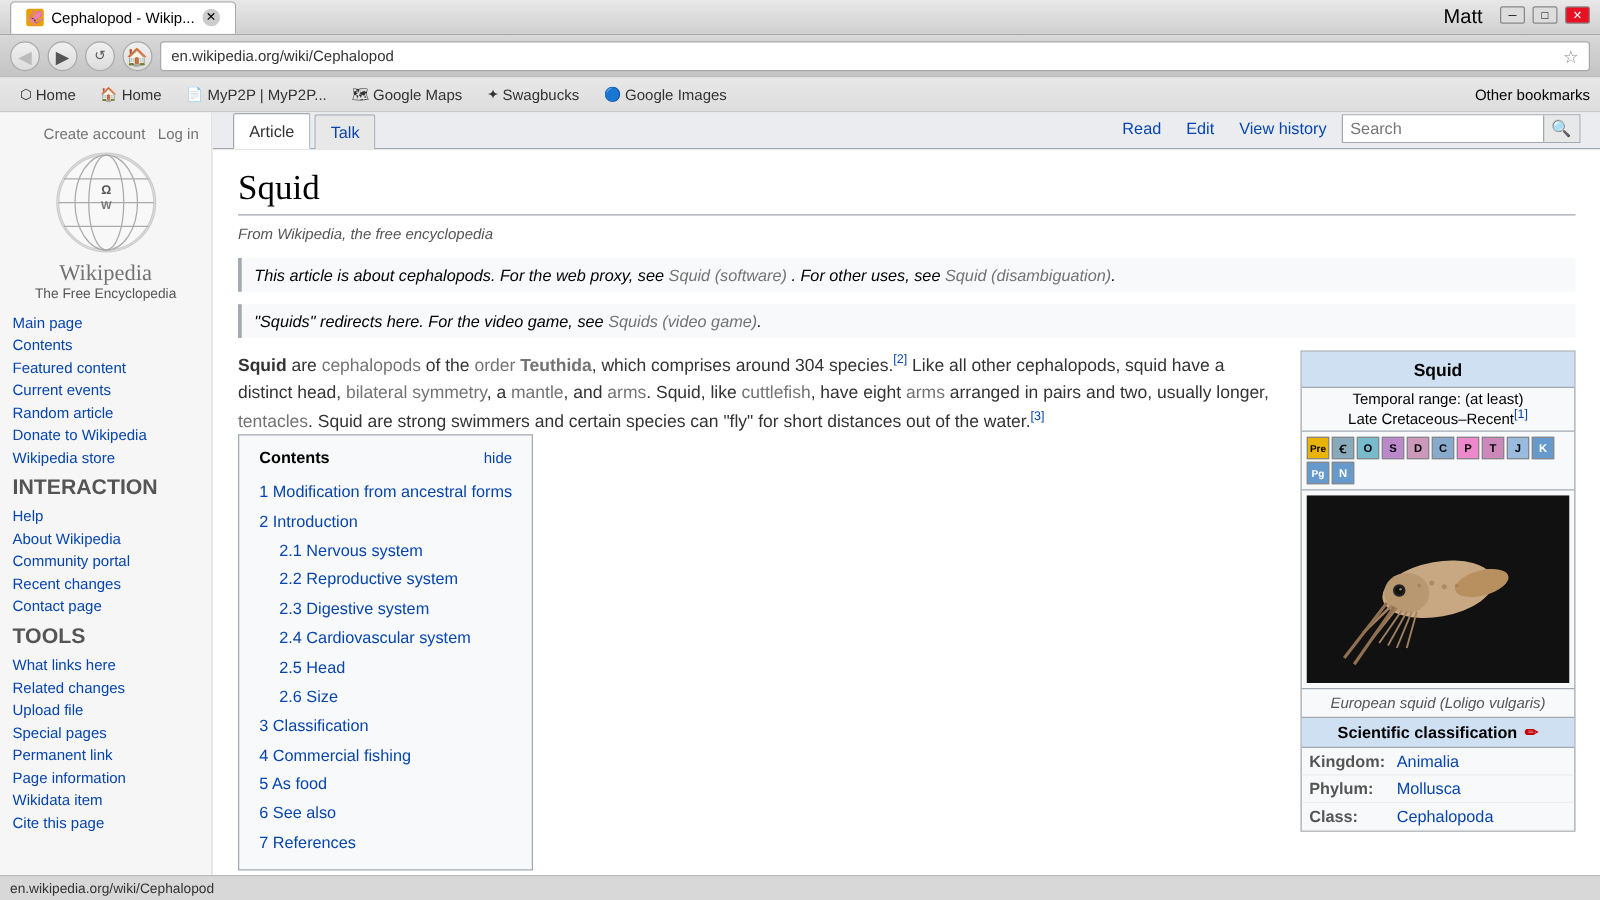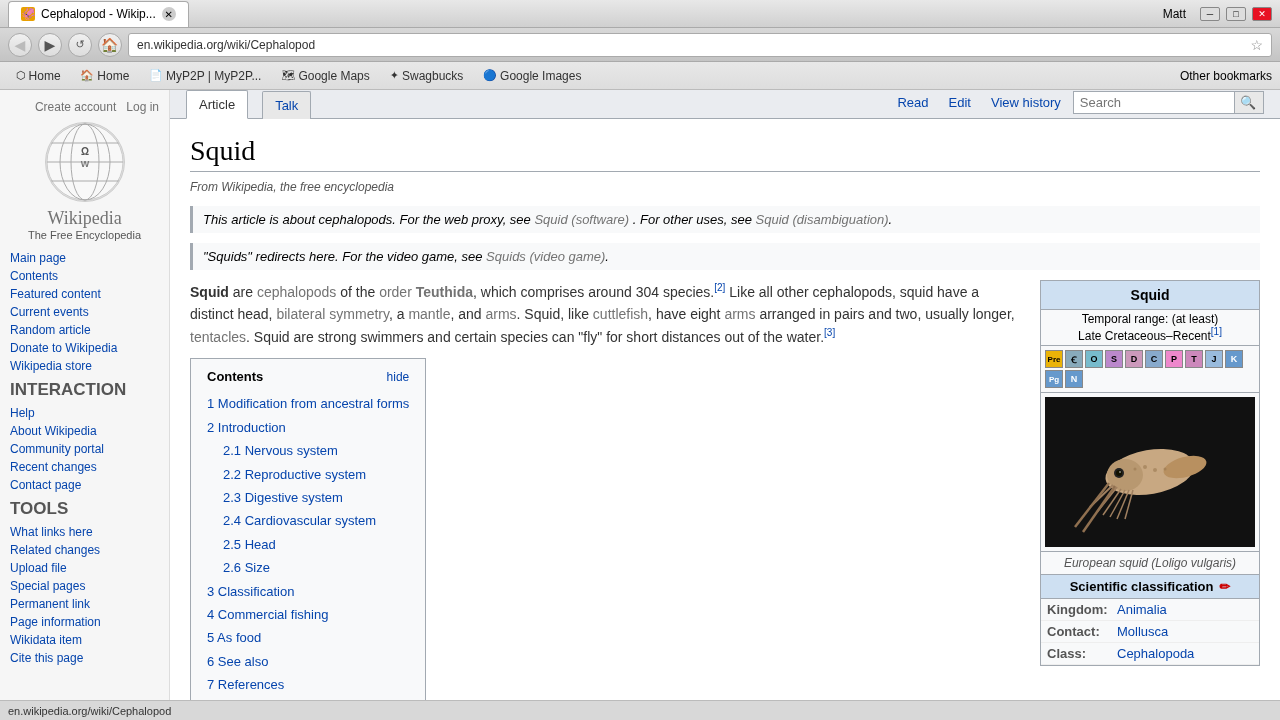--- a/index.html
+++ b/index.html
@@ -26,21 +26,21 @@
       display: flex;
       align-items: center;
       gap: 6px;
       height: 26px;
     }
     .tab-favicon { width: 14px; height: 14px; background: #e8a000; border-radius: 2px; display: inline-block; }
     .tab-close { width: 14px; height: 14px; background: #ccc; border-radius: 50%; display: flex; align-items: center; justify-content: center; font-size: 10px; cursor: pointer; }
     .titlebar-right { display: flex; gap: 6px; }
     .win-btn { width: 20px; height: 14px; border: 1px solid #888; border-radius: 2px; font-size: 9px; display: flex; align-items: center; justify-content: center; cursor: pointer; background: #ddd; }
     .win-btn.close { background: #e81123; color: white; }
-    .user-label { font-size: 12px; margin-right: 8px; padding-left: 39px; }
+    .user-label { font-size: 16px; margin-right: 8px; padding-left: 39px; }
 
     
     .browser-toolbar {
       background: linear-gradient(to bottom, #d8d8d8, #c4c4c4);
       height: 34px;
       display: flex;
       align-items: center;
       padding: 0 8px;
       gap: 6px;
       border-bottom: 1px solid #aaa;
@@ -129,21 +129,21 @@
       padding: 0;
     }
 
     
     .wiki-tabs {
       display: flex;
       align-items: flex-end;
       border-bottom: 1px solid #a2a9b1;
       padding: 0 16px;
       background: #eaecf0;
-      gap: 14px;
+      gap: 3px;
     }
     .wiki-tab {
       padding: 6px 12px; font-size: 13px; cursor: pointer; color: #0645ad;
       background: #e8e8e8; border: 1px solid #a2a9b1; border-bottom: none;
       border-radius: 2px 2px 0 0; margin-bottom: -1px;
     }
     .wiki-tab.active {
       background: #fff; color: #333; border-bottom: 1px solid #fff;
     }
     .tabs-right {
@@ -172,21 +172,21 @@
     }
     .wiki-from {
       font-size: 12px; color: #555; margin-bottom: 12px;
       font-style: italic;
     }
     .wiki-hatnote {
       background: #f8f9fa; border-left: 3px solid #a2a9b1;
       padding: 6px 10px; margin-bottom: 10px; font-size: 13px; font-style: italic;
     }
     .wiki-link { color: #737373; cursor: pointer; text-decoration: none; }
-    .wiki-body-text { font-size: 14px; line-height: 1.6; color: #333; margin-bottom: 10px; }
+    .wiki-body-text { font-size: 14px; line-height: 1.6; color: #333; }
     sup { font-size: 10px; color: #0645ad; }
 
     
     .wiki-toc {
       background: #f8f9fa;
       border: 1px solid #a2a9b1;
       display: inline-block;
       padding: 10px 16px;
       margin-bottom: 16px;
       min-width: 200px;
@@ -542,21 +542,21 @@
           </div>
           <div class="infobox-sciname">
             <span>Scientific classification</span>
             <span style="color:#c00;cursor:pointer;">✏</span>
           </div>
           <div class="infobox-row">
             <span class="infobox-label">Kingdom:</span>
             <a class="infobox-value">Animalia</a>
           </div>
           <div class="infobox-row">
-            <span class="infobox-label">Contact:</span>
+            <span class="infobox-label">Phylum:</span>
             <a class="infobox-value">Mollusca</a>
           </div>
           <div class="infobox-row">
             <span class="infobox-label">Class:</span>
             <a class="infobox-value">Cephalopoda</a>
           </div>
         </div>
       </div>
     </div>
   </div>

